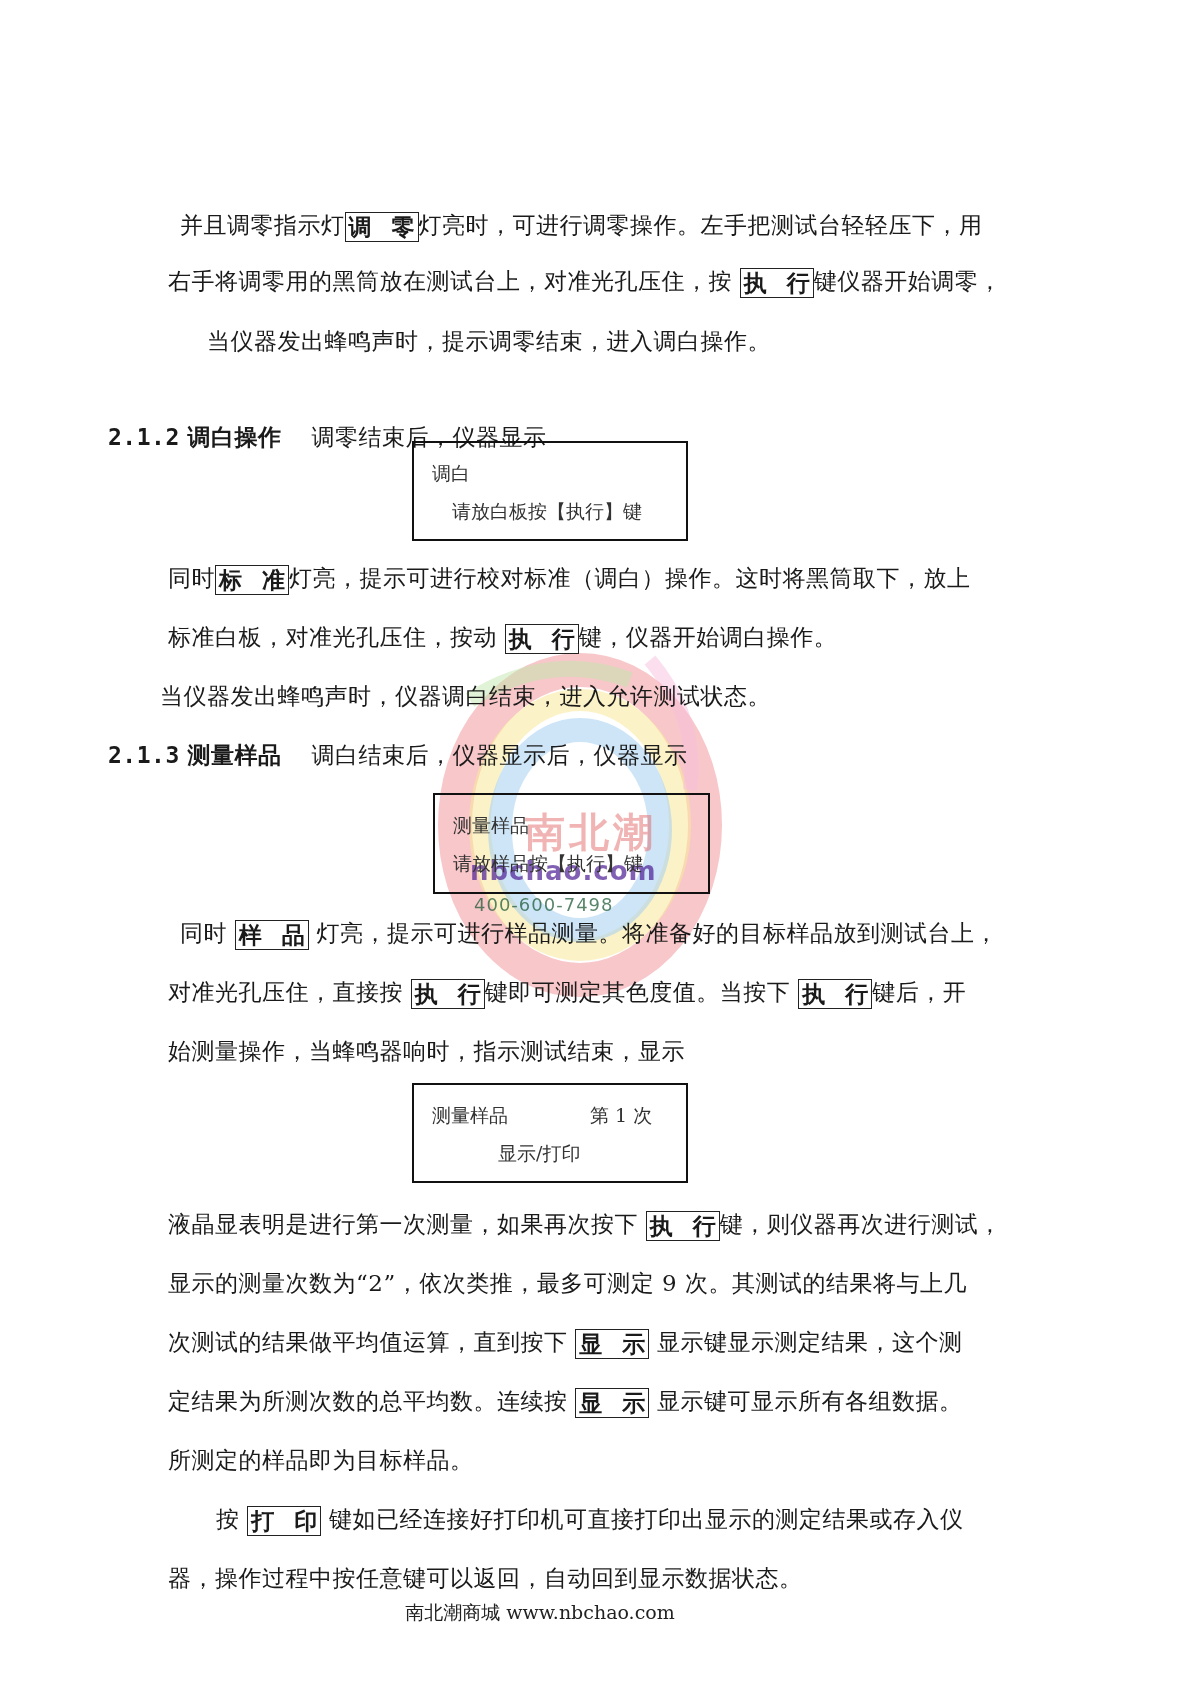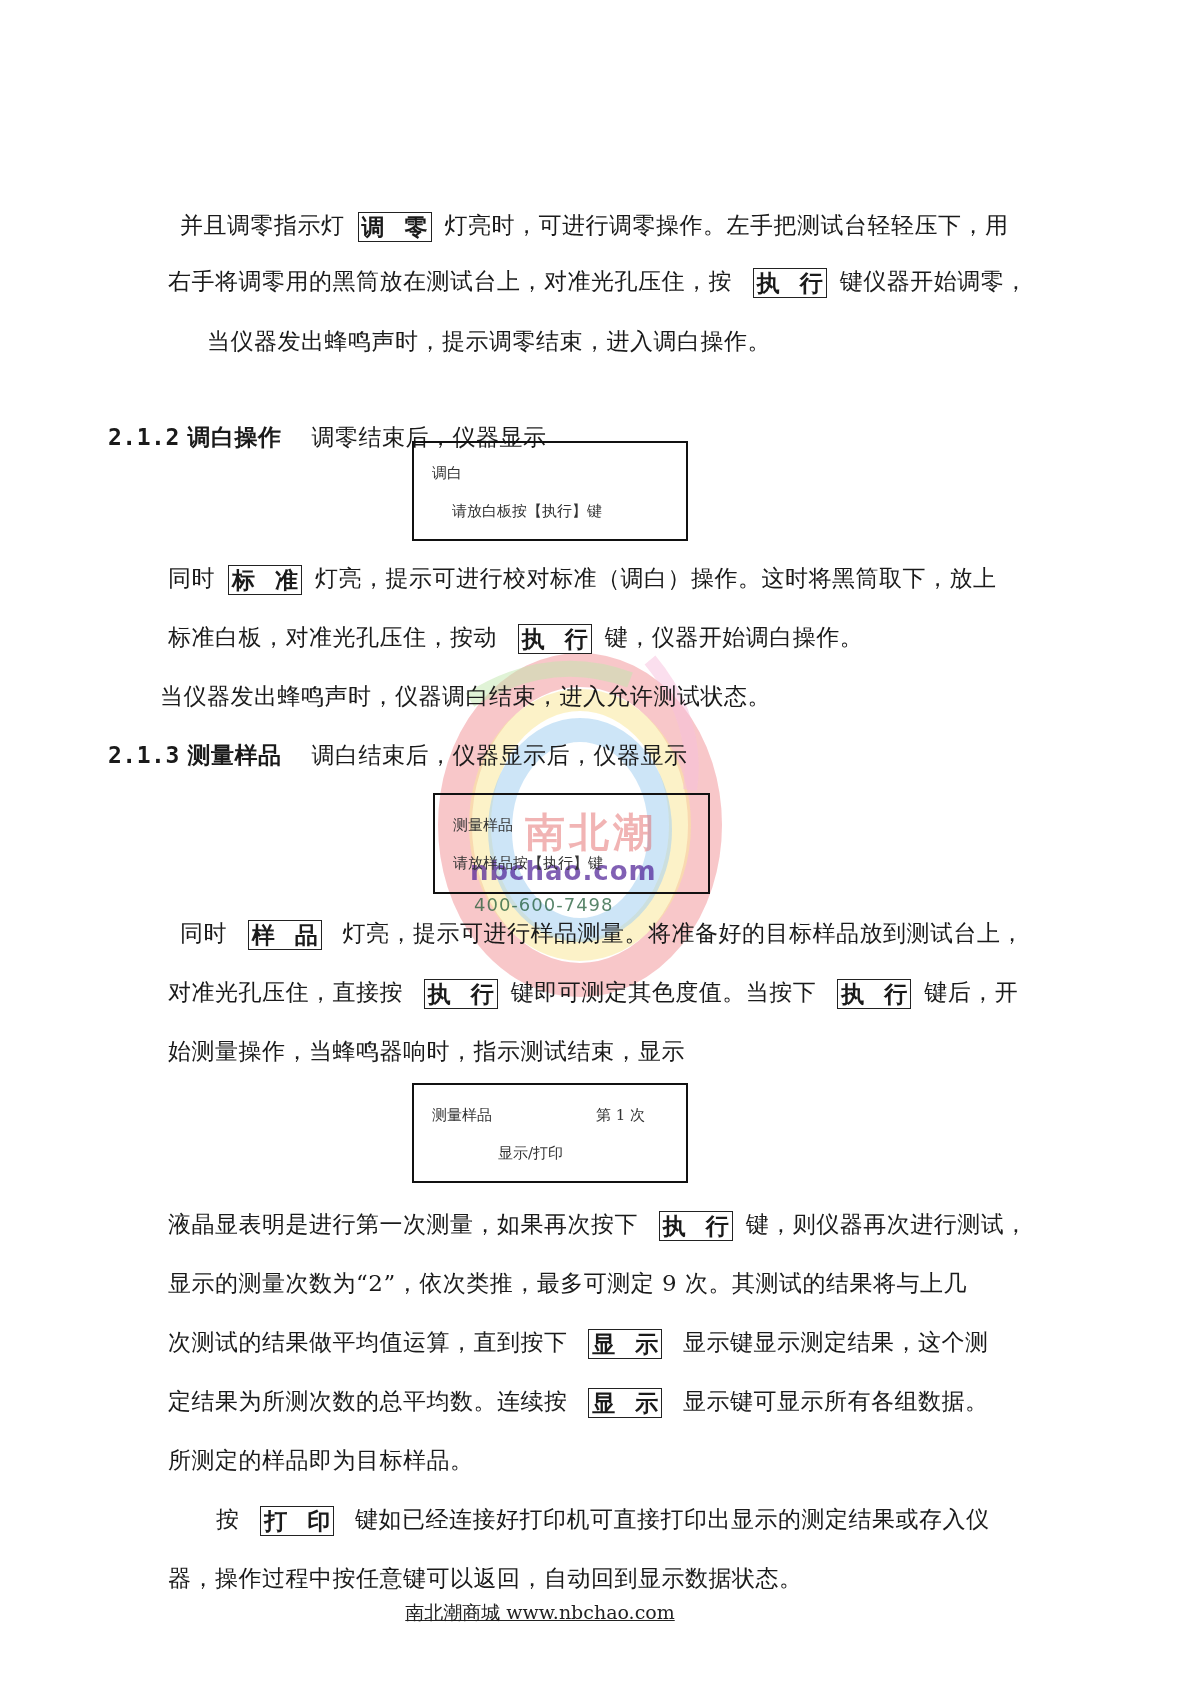--- a/index.html
+++ b/index.html
@@ -1,26 +1,26 @@
 <!DOCTYPE html>
 <html><head>
   <meta charset="utf-8">
   <style>
     html, body { margin: 0; padding: 0; background: #ffffff; }
     body { width: 1200px; height: 1704px; position: relative; overflow: hidden;
       font-family: "DejaVu Serif", "Liberation Serif", serif; color: #1a1a1a; }
     .line { position: absolute; font-size: 23px; line-height: 30px; white-space: nowrap; letter-spacing: 0.5px; }
     .key { display: inline-block; border: 1.5px solid #222; padding: 0 3px; font-weight: bold;
-      line-height: 28px; height: 28px; vertical-align: middle; margin: 0 13px; letter-spacing: 0; }
+      line-height: 28px; height: 28px; vertical-align: middle; margin: 0 0; letter-spacing: 0; }
     .key .sp { display: inline-block; width: 20px; }
     .heading-num { font-family: "DejaVu Sans Mono", "Liberation Mono", monospace; font-weight: bold; }
     .heading-title { font-weight: bold; font-family: "DejaVu Sans", "Liberation Sans", sans-serif; margin-right: 22px; }
     .lcd { position: absolute; border: 2.5px solid #111; background: transparent; }
-    .lcd .row { position: absolute; font-size: 15px; line-height: 24px; white-space: nowrap; color: #333; }
-    .footer { position: absolute; left: 0; width: 1080px; top: 1600px; text-align: center; font-size: 19px; color: #222; text-decoration: underline; }
+    .lcd .row { position: absolute; font-size: 19px; line-height: 24px; white-space: nowrap; color: #333; }
+    .footer { position: absolute; left: 0; width: 1080px; top: 1600px; text-align: center; font-size: 19px; color: #222; }
     .watermark { position: absolute; left: 430px; top: 640px; width: 300px; height: 370px; pointer-events: none; opacity: 0.55; }
     .wm-text1 { position: absolute; left: 470px; top: 856px; font-family: "DejaVu Sans", sans-serif; font-weight: bold;
       font-size: 26px; color: #4c1d95; opacity: 0.7; letter-spacing: 1px; }
     .wm-text2 { position: absolute; left: 474px; top: 894px; font-family: "DejaVu Sans", sans-serif;
       font-size: 18px; color: #14532d; opacity: 0.7; letter-spacing: 1px; }
     .wm-han { position: absolute; left: 525px; top: 805px; font-size: 40px; color: #e25b5b; opacity: 0.45; font-weight: bold; letter-spacing: 4px; }
     .content { position: absolute; z-index: 2; }
   </style>
 </head>
 <body>
@@ -77,21 +77,21 @@
 <div class="line content" style="left:180px; top:918px;">
   <span>同时 </span><span class="key"><span>样</span><span class="sp"></span><span>品</span></span><span> 灯亮，提示可进行样品测量。将准备好的目标样品放到测试台上，</span>
 </div>
 <div class="line content" style="left:168px; top:977px;">
   <span>对准光孔压住，直接按 </span><span class="key"><span>执</span><span class="sp"></span><span>行</span></span><span>键即可测定其色度值。当按下 </span><span class="key"><span>执</span><span class="sp"></span><span>行</span></span><span>键后，开</span>
 </div>
 <div class="line content" style="left:168px; top:1036px;">始测量操作，当蜂鸣器响时，指示测试结束，显示</div>
 
 <div class="lcd content" style="left:412px; top:1083px; width:272px; height:96px;">
   <div class="row" style="left:18px; top:18px;">测量样品</div>
-  <div class="row" style="left:182px; top:18px;">第 1 次</div>
+  <div class="row" style="left:176px; top:18px;">第 1 次</div>
   <div class="row" style="left:84px; top:56px;">显示/打印</div>
 </div>
 
 <div class="line content" style="left:168px; top:1209px;">
   <span>液晶显表明是进行第一次测量，如果再次按下 </span><span class="key"><span>执</span><span class="sp"></span><span>行</span></span><span>键，则仪器再次进行测试，</span>
 </div>
 <div class="line content" style="left:168px; top:1268px;">显示的测量次数为“2”，依次类推，最多可测定 9 次。其测试的结果将与上几</div>
 <div class="line content" style="left:168px; top:1327px;">
   <span>次测试的结果做平均值运算，直到按下 </span><span class="key"><span>显</span><span class="sp"></span><span>示</span></span><span> 显示键显示测定结果，这个测</span>
 </div>

